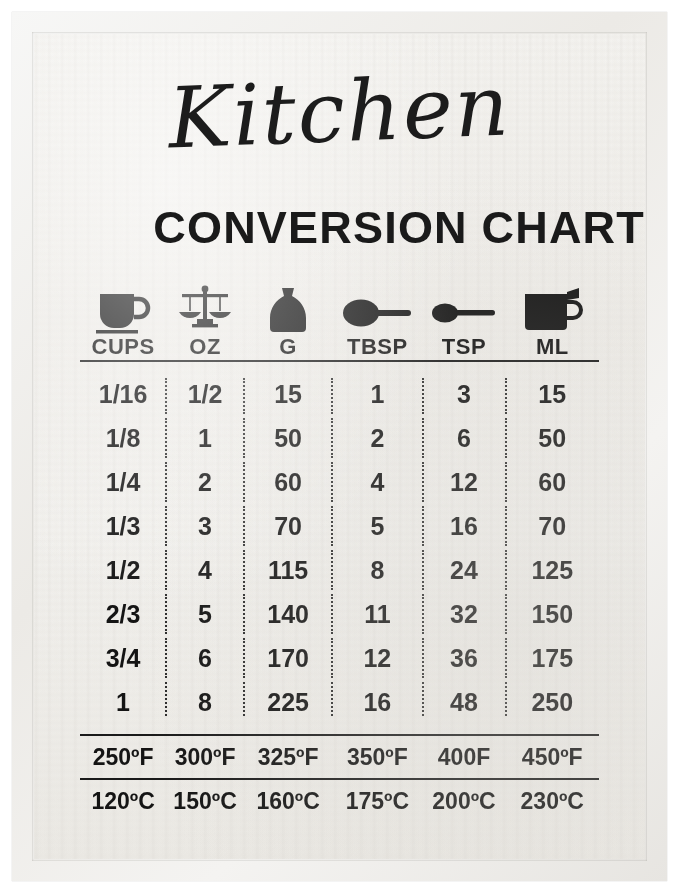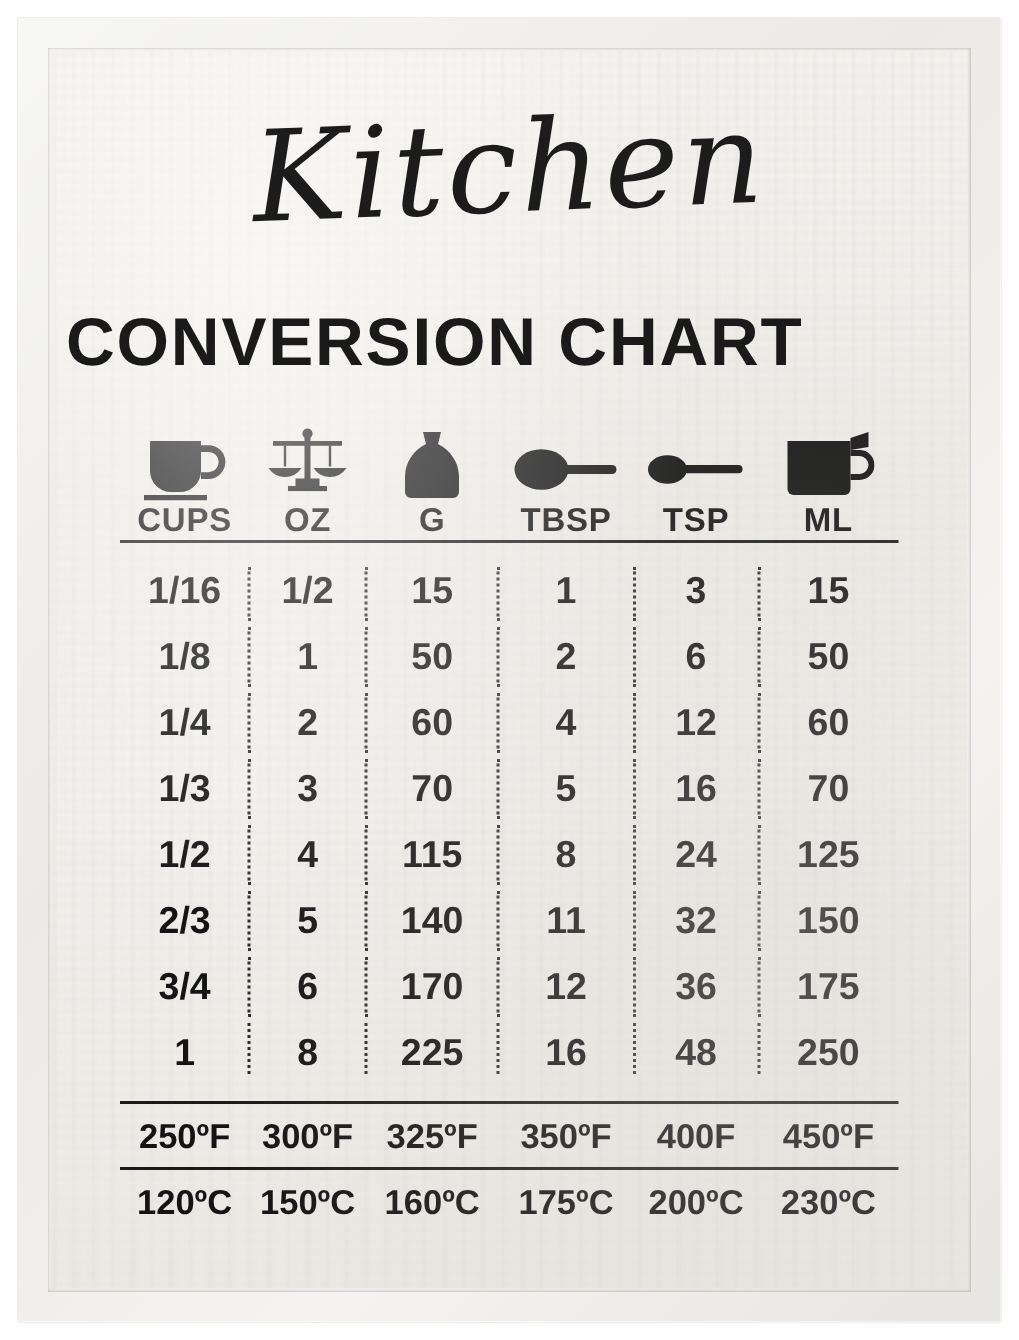--- a/index.html
+++ b/index.html
@@ -81,28 +81,27 @@
     color: #1c1c1c;
     letter-spacing: 2px;
     transform: rotate(-2.2deg);
     z-index: 3;
   }
   .title-main {
     position: absolute;
     left: 0;
     right: 0;
     top: 168px;
-    text-align: left;
+    text-align: right;
     font-family: "Liberation Sans", sans-serif;
     font-weight: 700;
     font-size: 45px;
     letter-spacing: 1.2px;
     color: #1a1a1a;
     z-index: 2;
-    margin-left: 10px;
   }
 
   
   .table-wrap {
     position: absolute;
     left: 46px;
     right: 46px;
     top: 236px;
   }
   table.conv {

